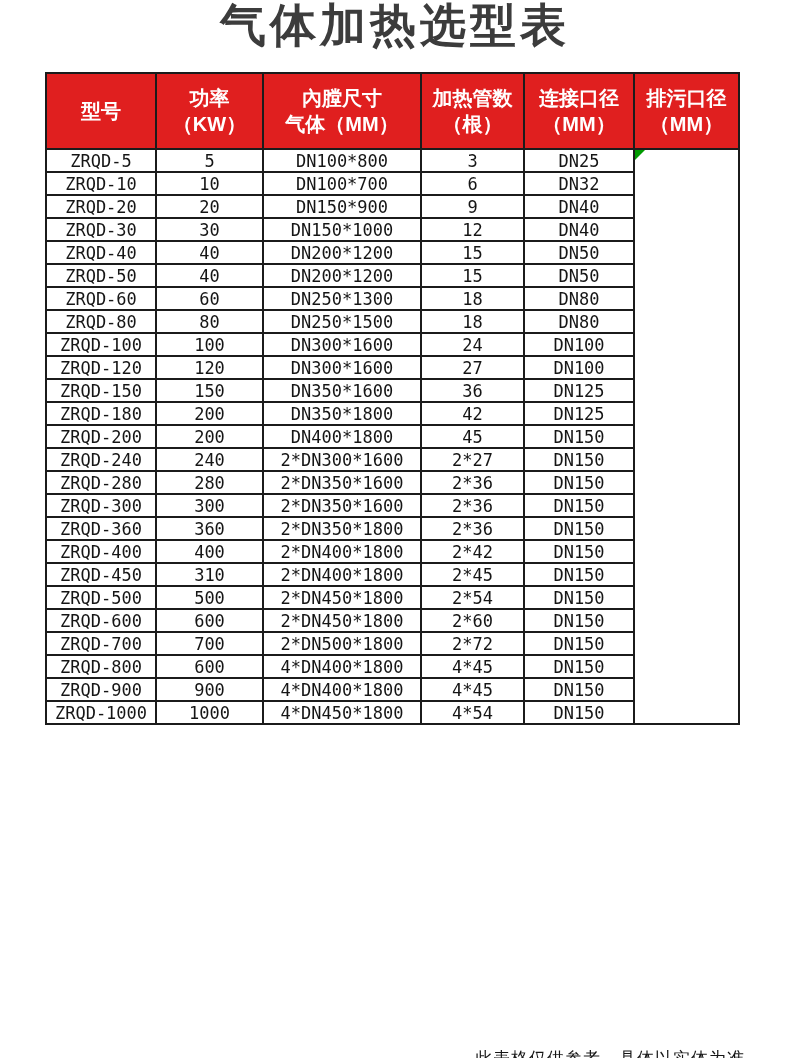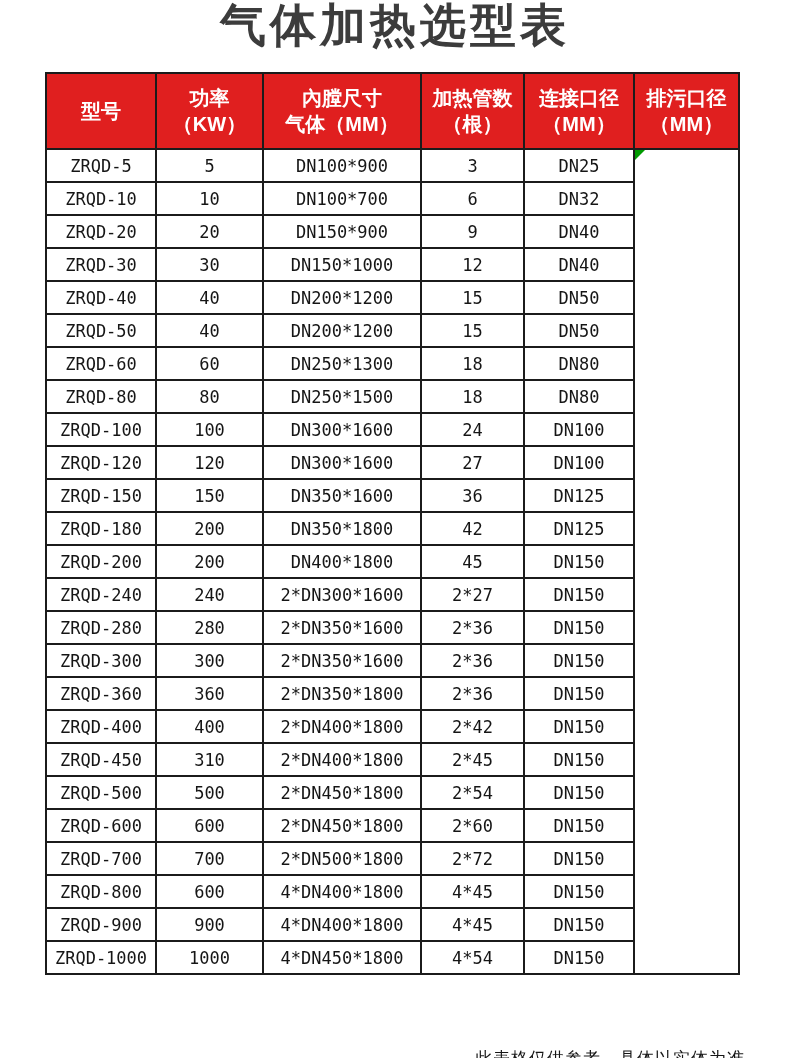--- a/index.html
+++ b/index.html
@@ -39,21 +39,21 @@
   .spec-table thead tr { height: 76px; padding-left: 41px; }
   .spec-table th {
     background: var(--header-bg, #e01f1f);
     color: var(--header-text, #ffffff);
     font-size: 20px;
     font-weight: 700;
     line-height: 26px;
     white-space: pre-line;
     font-family: "Liberation Sans", sans-serif;
   }
-  .spec-table tbody tr { height: 33px; }
+  .spec-table tbody tr { height: 23px; }
   .spec-table td {
     font-family: "DejaVu Sans Mono", monospace;
     font-size: 17px;
     color: var(--body-text, #151515);
     background: #ffffff;
   }
   td.drain-cell { position: relative; }
   .green-triangle {
     position: absolute;
     top: 0; left: 0;
@@ -97,21 +97,21 @@
       <th>连接口径
 （MM）</th>
       <th>排污口径
 （MM）</th>
     </tr>
   </thead>
   <tbody>
       <tr>
         <td>ZRQD-5</td>
         <td>5</td>
-        <td>DN100*900</td>
+        <td>DN100*800</td>
         <td>3</td>
         <td>DN25</td>
         <td rowspan="25" class="drain-cell">
           <span class="green-triangle"></span>
         </td>
       </tr>
       <tr>
         <td>ZRQD-10</td>
         <td>10</td>
         <td>DN100*700</td>

